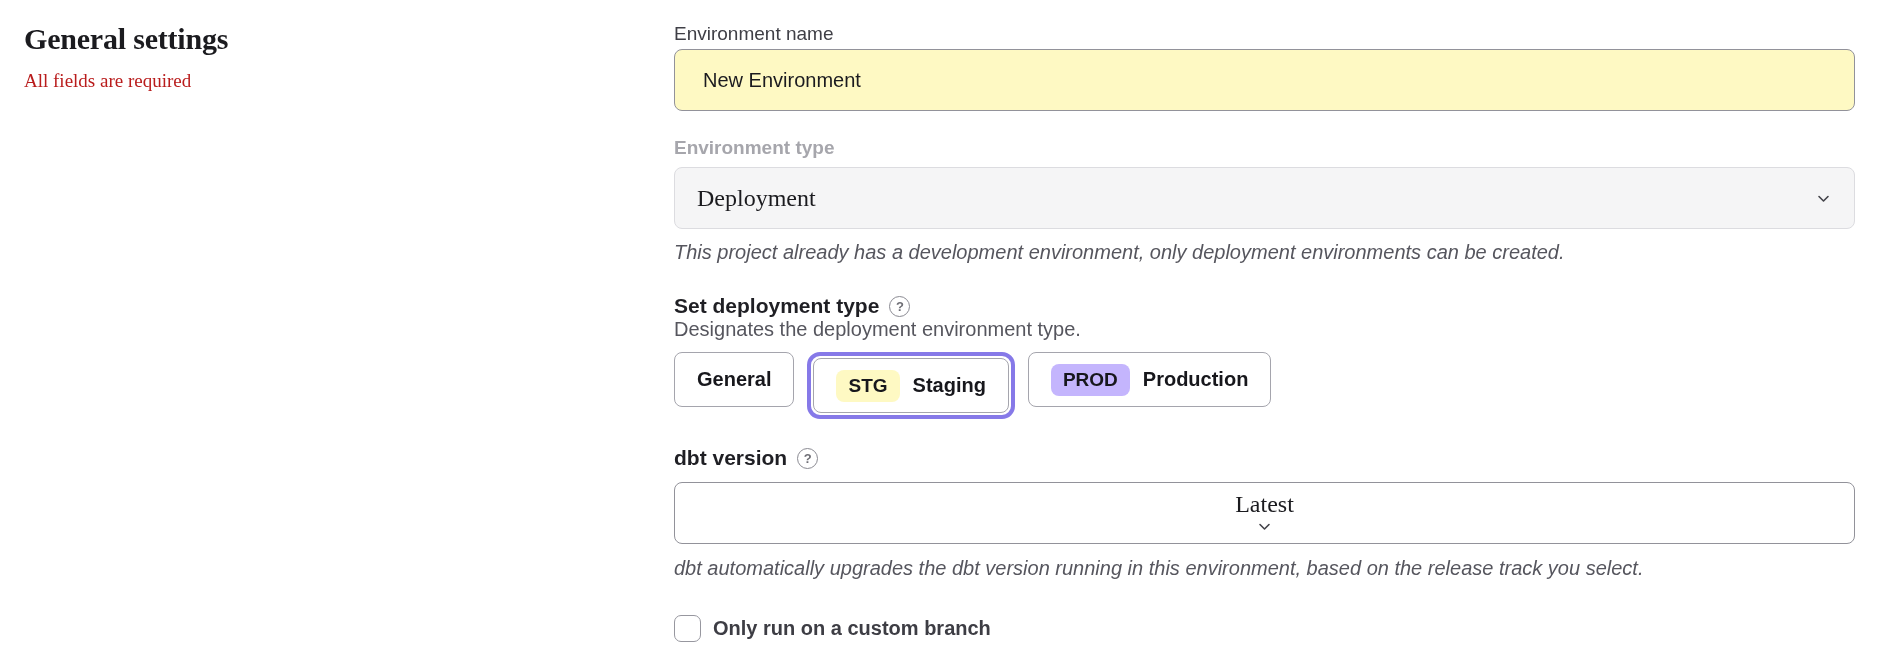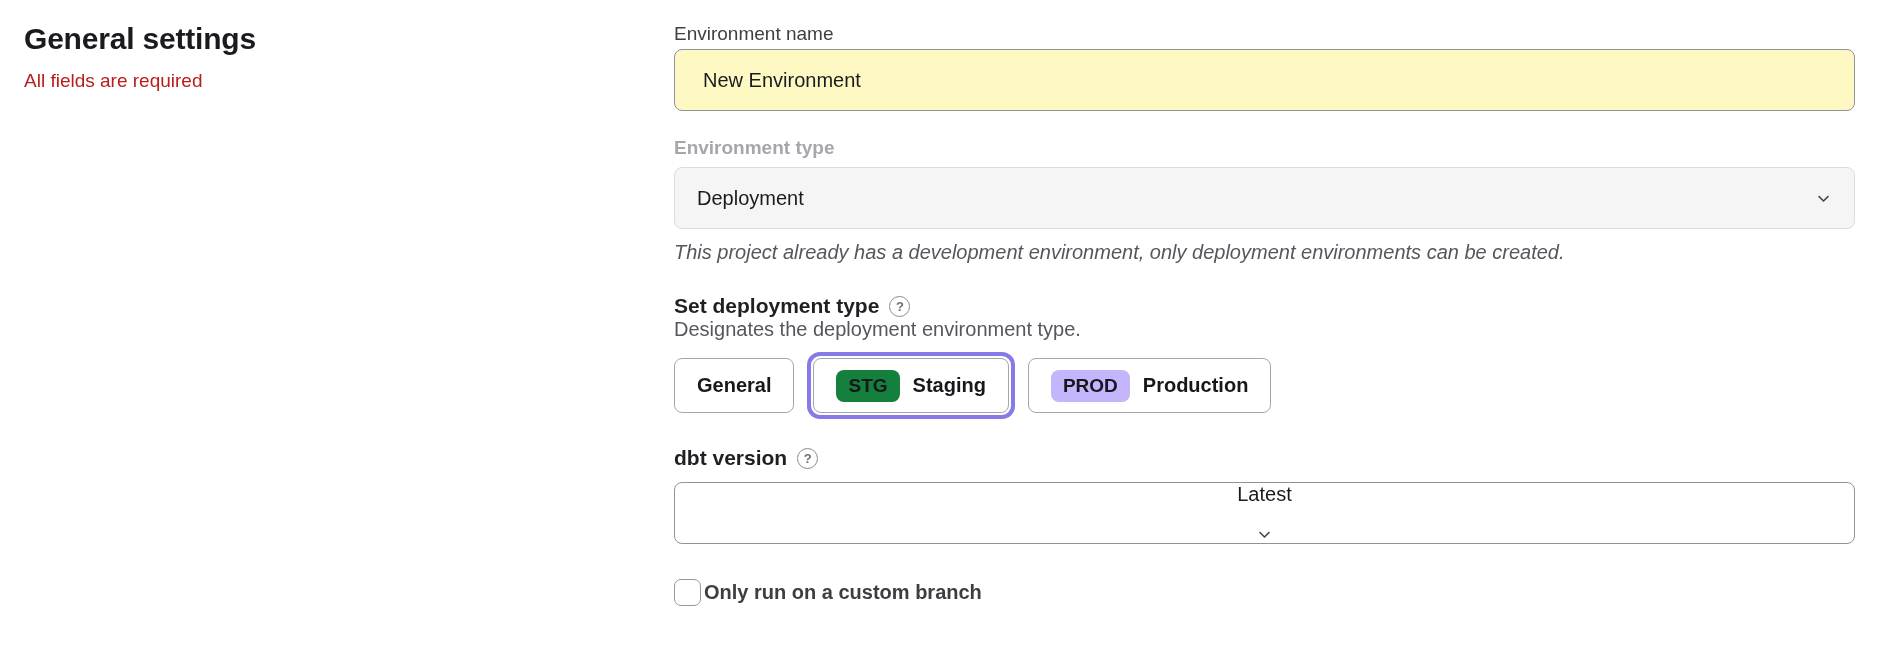--- a/index.html
+++ b/index.html
@@ -8,21 +8,21 @@
     position:relative;
     width:1888px; height:660px;
     background:#ffffff;
     font-family:"Liberation Sans", sans-serif;
     color:#1f1f24;
     overflow:hidden;
   }
   .page { display:flex; padding:22px 33px 0 24px; }
 
   
-  .left-col { width:650px; flex-shrink:0; }
+  .left-col { width:650px; flex-shrink:0;font-family:Liberation Serif, serif; }
   .page-title { font-size:30px; font-weight:700; color:#1b1b1f; letter-spacing:-0.2px; }
   .page-subtitle { margin-top:14px; font-size:19px; color:#b91c1c; }
 
   
   .form-col { width:1181px; flex-shrink:0; padding-top:1px; }
 
   .field-label { font-size:19px; font-weight:500; color:#3f3f46; }
   .field-label.disabled { color:#a6a6ac;font-weight:bold; }
 
   .text-input {
@@ -35,23 +35,24 @@
     font-size:20px; color:#1b1b1f;
     outline:none;
   }
 
   .select-box {
     display:flex; align-items:center; justify-content:space-between;
     width:100%; height:62px;
     margin-top:8px;
     border:1.5px solid #92929a; border-radius:8px;
     background:#ffffff;
-    padding:0 22px;
-    font-size:20px; color:#1b1b1f;
+    padding:8px 22px;
+    font-size:24px; color:#1b1b1f;
     cursor:pointer;
+    font-family:Liberation Serif, serif;
   }
   .select-box.disabled {
     background:#f5f5f6;
     border-color:#dcdce0;
     cursor:default;
   }
   .chevron { display:flex; align-items:center; }
 
   .helper-text { margin-top:12px; font-size:20px; color:#56565e;font-style:italic; }
 
@@ -62,21 +63,21 @@
   }
   .help-icon {
     display:inline-flex; align-items:center; justify-content:center;
     width:21px; height:21px;
     border:1.5px solid #8a8a92; border-radius:50%;
     font-size:13px; font-weight:600; color:#6e6e75;
     cursor:pointer;
   }
   .section-desc { font-size:20px; color:#56565e; }
 
-  .button-row { margin-top:11px; display:flex; align-items:center; gap:13px; }
+  .button-row { margin-top:11px; display:flex; align-items:flex-start; gap:13px; }
   .type-button {
     display:flex; align-items:center; gap:13px;
     height:55px; padding:0 22px;
     background:#ffffff;
     border:1.5px solid #a5a5ad; border-radius:8px;
     font-family:"Liberation Sans", sans-serif;
     font-size:20px; font-weight:600; color:#17171c;
     cursor:pointer;
   }
   .selected-ring {
@@ -84,24 +85,24 @@
     border-radius:13px;
     padding:2px;
     background:#ffffff;
   }
   .env-badge {
     display:inline-block;
     padding:5px 12px;
     border-radius:8px;
     font-size:19px; font-weight:600; color:#17171c;
   }
-  .badge-stg  { background:#15803d; }
+  .badge-stg  { background:#fef9c3; }
   .badge-prod { background:#c4b5fd; }
 
-  .checkbox-row { margin-top:35px; display:flex; align-items:center; gap:3px; }
+  .checkbox-row { margin-top:35px; display:flex; align-items:center; gap:12px; }
   .checkbox {
     width:27px; height:27px;
     border:1.5px solid #97979f; border-radius:7px;
     background:#ffffff;
     cursor:pointer;
     flex-shrink:0;
   }
   .checkbox-label { font-size:20px; font-weight:600; color:#3d3d44; cursor:pointer; }
 
   .mt-env-type { margin-top:26px; }
@@ -163,20 +164,21 @@
         <span class="help-icon">?</span>
       </div>
       <div class="select-box" style="margin-top:12px;flex-direction:column;">
         <span>Latest</span>
         <span class="chevron">
           <svg width="17" height="17" viewBox="0 0 17 17">
               <path d="M4 6.5 L8.5 11 L13 6.5" fill="none" stroke="#44444a" stroke-width="1.6" stroke-linecap="round" stroke-linejoin="round"></path>
             </svg>
         </span>
       </div>
+      <div class="helper-text" style="margin-top:13px;">dbt automatically upgrades the dbt version running in this environment, based on the release track you select.</div>
 
       <div class="checkbox-row">
         <span class="checkbox"></span>
         <span class="checkbox-label">Only run on a custom branch</span>
       </div>
 
     </div>
   </div>
 </div>
 

